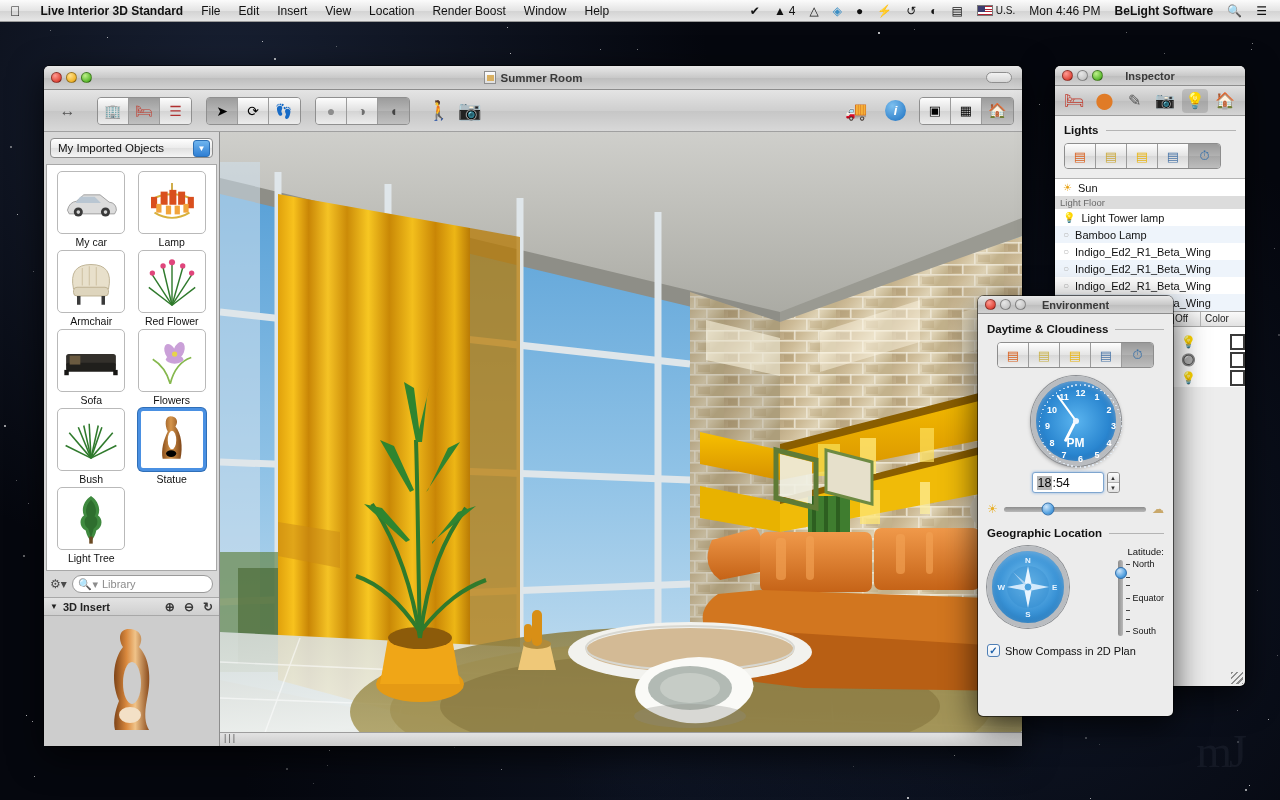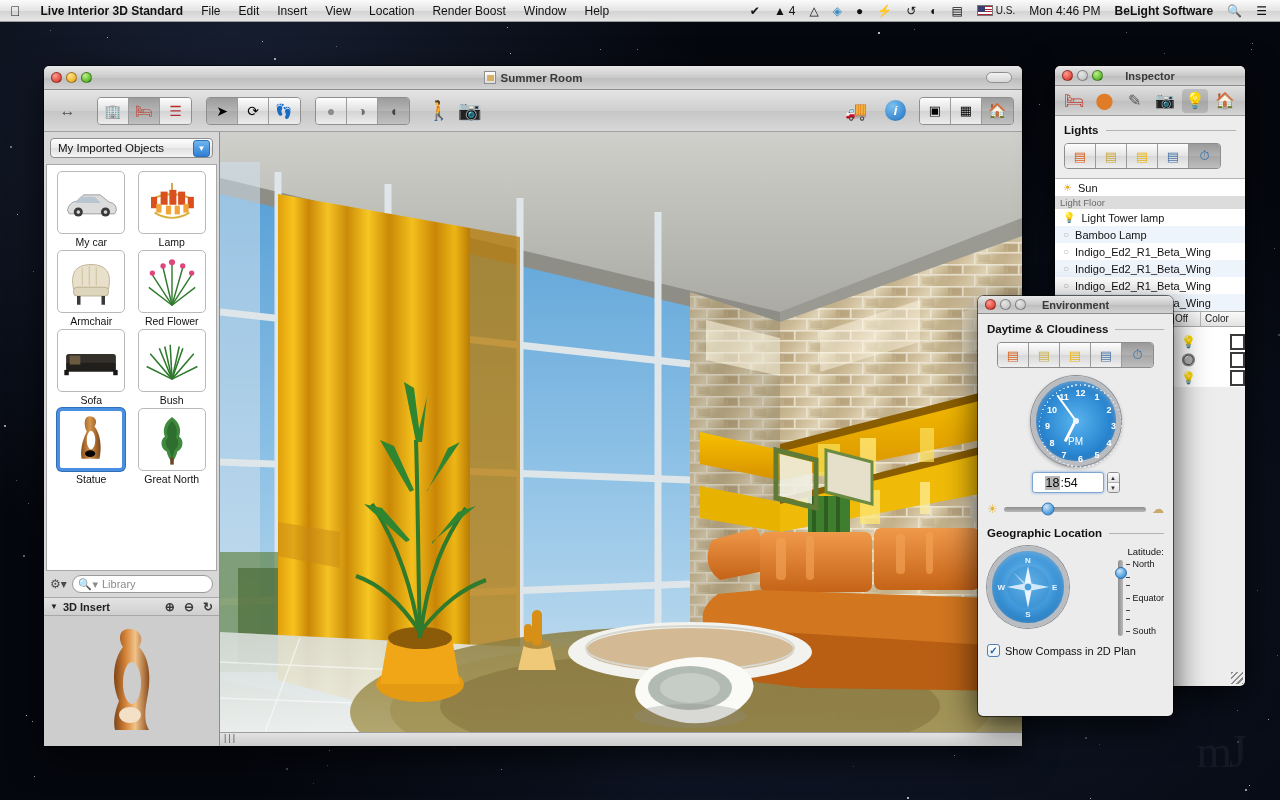--- a/index.html
+++ b/index.html
@@ -181,30 +181,30 @@
   .clockwrap{ display:flex;justify-content:center; margin:8px 0 6px;}
   .clock{
     width:90px;height:90px;border-radius:50%;
     background:
       radial-gradient(circle at 50% 50%, #5ab4ef 0%, #2a86d0 58%, #1a6cb5 78%, #0f5796 100%);
     border:5px solid #b9bcc0;
     box-shadow:0 0 0 1px #8b8e92, 0 2px 4px rgba(0,0,0,.35), inset 0 2px 6px rgba(255,255,255,.35);
     position:relative;
   }
   .clock .num{ position:absolute; color:#fff; font-size:9px; font-weight:bold; transform:translate(-50%,-50%); }
-  .clock .ampm{ position:absolute; left:50%; top:69%; transform:translateX(-50%); color:#fff; font-size:10px; font-weight:normal;}
+  .clock .ampm{ position:absolute; left:50%; top:69%; transform:translateX(-50%); color:#fff; font-size:12px; font-weight:bold;}
   .hand{ position:absolute; left:50%; bottom:50%; transform-origin:50% 100%; background:#fff; border-radius:1px;}
   .hand.h{ width:3px; height:23px; }
   .hand.m{ width:2px; height:32px; }
   .clock .pin{ position:absolute;left:50%;top:50%;width:6px;height:6px;margin:-3px 0 0 -3px;border-radius:50%;background:#eef6ff;}
 
   .timefield{ display:flex; justify-content:center; align-items:center; gap:3px; }
   .tf{
     width:72px;height:21px;border:1px solid #7fa6cf; border-radius:3px; background:#fff;
-    display:flex;align-items:center; padding-left:12px; gap:0; font-size:12.5px; color:#111;
+    display:flex;align-items:center; padding-left:4px; gap:0; font-size:12.5px; color:#111;
     box-shadow:0 0 3px rgba(90,150,220,.7);
   }
   .tf .hl{ background:#b6b6b6; color:#000; padding:0 1px;}
   .stepper{ width:13px; height:21px; display:flex; flex-direction:column; border:1px solid #8d8d8d; border-radius:3px; overflow:hidden;}
   .stepper div{ flex:1; background:linear-gradient(#fcfcfc,#e2e2e2); display:flex;align-items:center;justify-content:center;font-size:6px;color:#333;}
   .stepper div:first-child{ border-bottom:1px solid #b0b0b0;}
 
   .sliderrow{ display:flex; align-items:center; gap:6px; margin-top:9px; }
   .track{ flex:1; height:5px; border-radius:3px; background:linear-gradient(#8d8d8d,#b9b9b9); position:relative; }
   .knob{ position:absolute; top:50%; width:13px;height:13px;border-radius:50%; transform:translate(-50%,-50%);
@@ -696,20 +696,37 @@
                 <rect x="4" y="20" width="56" height="10" rx="3" fill="#201f1c"></rect>
                 <rect x="8" y="12" width="12" height="10" fill="#6a5a40"></rect>
                 <rect x="2" y="28" width="5" height="6" fill="#171614"></rect>
                 <rect x="57" y="28" width="5" height="6" fill="#171614"></rect>
               </svg>
             </div>
             <div class="objlabel">Sofa</div>
           </div>
           <div class="objcell">
             <div class="objthumb">
+              <svg viewBox="0 0 64 56" width="56" height="50">
+                <g stroke="#86b84e" stroke-width="2" fill="none">
+                  <path d="M30 54 C26 40 20 32 10 26"></path>
+                  <path d="M30 54 C34 38 42 28 54 24"></path>
+                </g>
+                <g fill="#caa0d8">
+                  <ellipse cx="30" cy="18" rx="6" ry="10" transform="rotate(-25 30 18)"></ellipse>
+                  <ellipse cx="40" cy="16" rx="6" ry="10" transform="rotate(20 40 16)"></ellipse>
+                  <ellipse cx="35" cy="26" rx="10" ry="5"></ellipse>
+                </g>
+                <circle cx="35" cy="20" r="3" fill="#e6d44a"></circle>
+              </svg>
+            </div>
+            <div class="objlabel">Flowers</div>
+          </div>
+          <div class="objcell">
+            <div class="objthumb">
               <svg viewBox="0 0 64 44" width="58" height="40">
                 <g stroke="#2f7a2c" stroke-width="1.7" fill="none">
                   <path d="M32 42 L8 14"></path>
                   <path d="M32 42 L18 8"></path>
                   <path d="M32 42 L30 4"></path>
                   <path d="M32 42 L44 8"></path>
                   <path d="M32 42 L56 14"></path>
                   <path d="M32 42 L4 28"></path>
                   <path d="M32 42 L60 28"></path>
                   <path d="M32 42 L24 6"></path>
@@ -737,21 +754,21 @@
             <div class="objlabel">Statue</div>
           </div>
           <div class="objcell">
             <div class="objthumb">
               <svg viewBox="0 0 50 60" width="44" height="54">
                 <path d="M25 4 C34 10 36 20 33 26 C39 30 38 40 31 43 C30 49 27 52 25 56 C23 52 20 49 19 43 C12 40 11 30 17 26 C14 20 16 10 25 4 Z" fill="#3f8a3f"></path>
                 <path d="M25 8 C31 14 32 22 29 27 C34 30 33 38 28 41 L25 52 L22 41 C17 38 16 30 21 27 C18 22 19 14 25 8 Z" fill="#2e6e2e"></path>
                 <rect x="23" y="50" width="4" height="8" fill="#6b4a23"></rect>
               </svg>
             </div>
-            <div class="objlabel">Great North</div>
+            <div class="objlabel">Light Tree</div>
           </div>
         </div>
 
       <div class="searchrow">
         <span class="gear">⚙▾</span>
         <div class="searchfield">
           <span>🔍▾</span>
           <span>Library</span>
         </div>
       </div>

